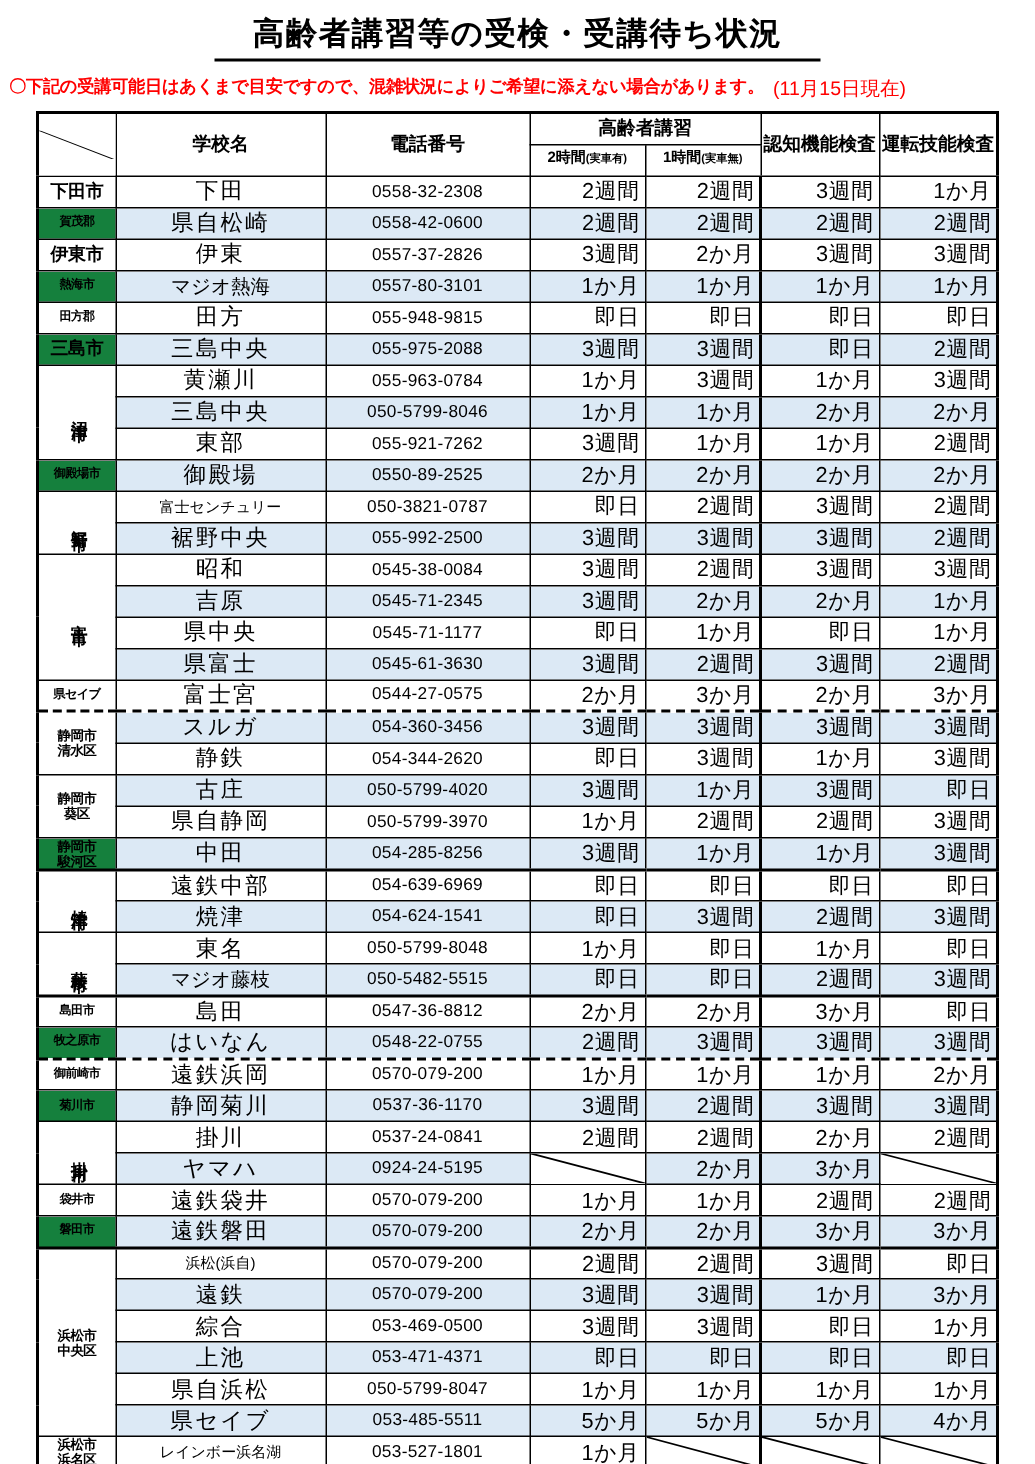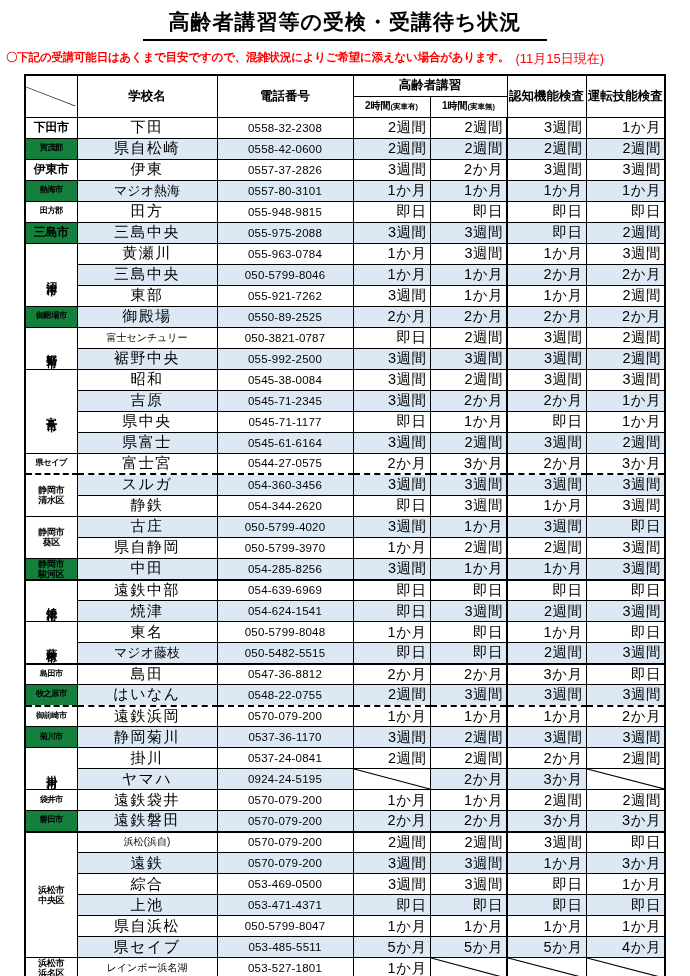--- a/index.html
+++ b/index.html
@@ -336,21 +336,21 @@
         <tr>
           <td class="school">県中央</td>
           <td class="tel">0545-71-1177</td>
           <td class=" val">即日</td>
           <td class=" val">1か月</td>
           <td class="thick-left val">即日</td>
           <td class="thick-right val">1か月</td>
         </tr>
         <tr class="band">
           <td class="school">県富士</td>
-          <td class="tel">0545-61-6164</td>
+          <td class="tel">0545-61-3630</td>
           <td class=" val">3週間</td>
           <td class=" val">2週間</td>
           <td class="thick-left val">3週間</td>
           <td class="thick-right val">2週間</td>
         </tr>
         <tr>
           <td class="city thick-left tiny"><span>県セイブ</span></td>
           <td class="school">富士宮</td>
           <td class="tel">0544-27-0575</td>
           <td class=" val">2か月</td>

